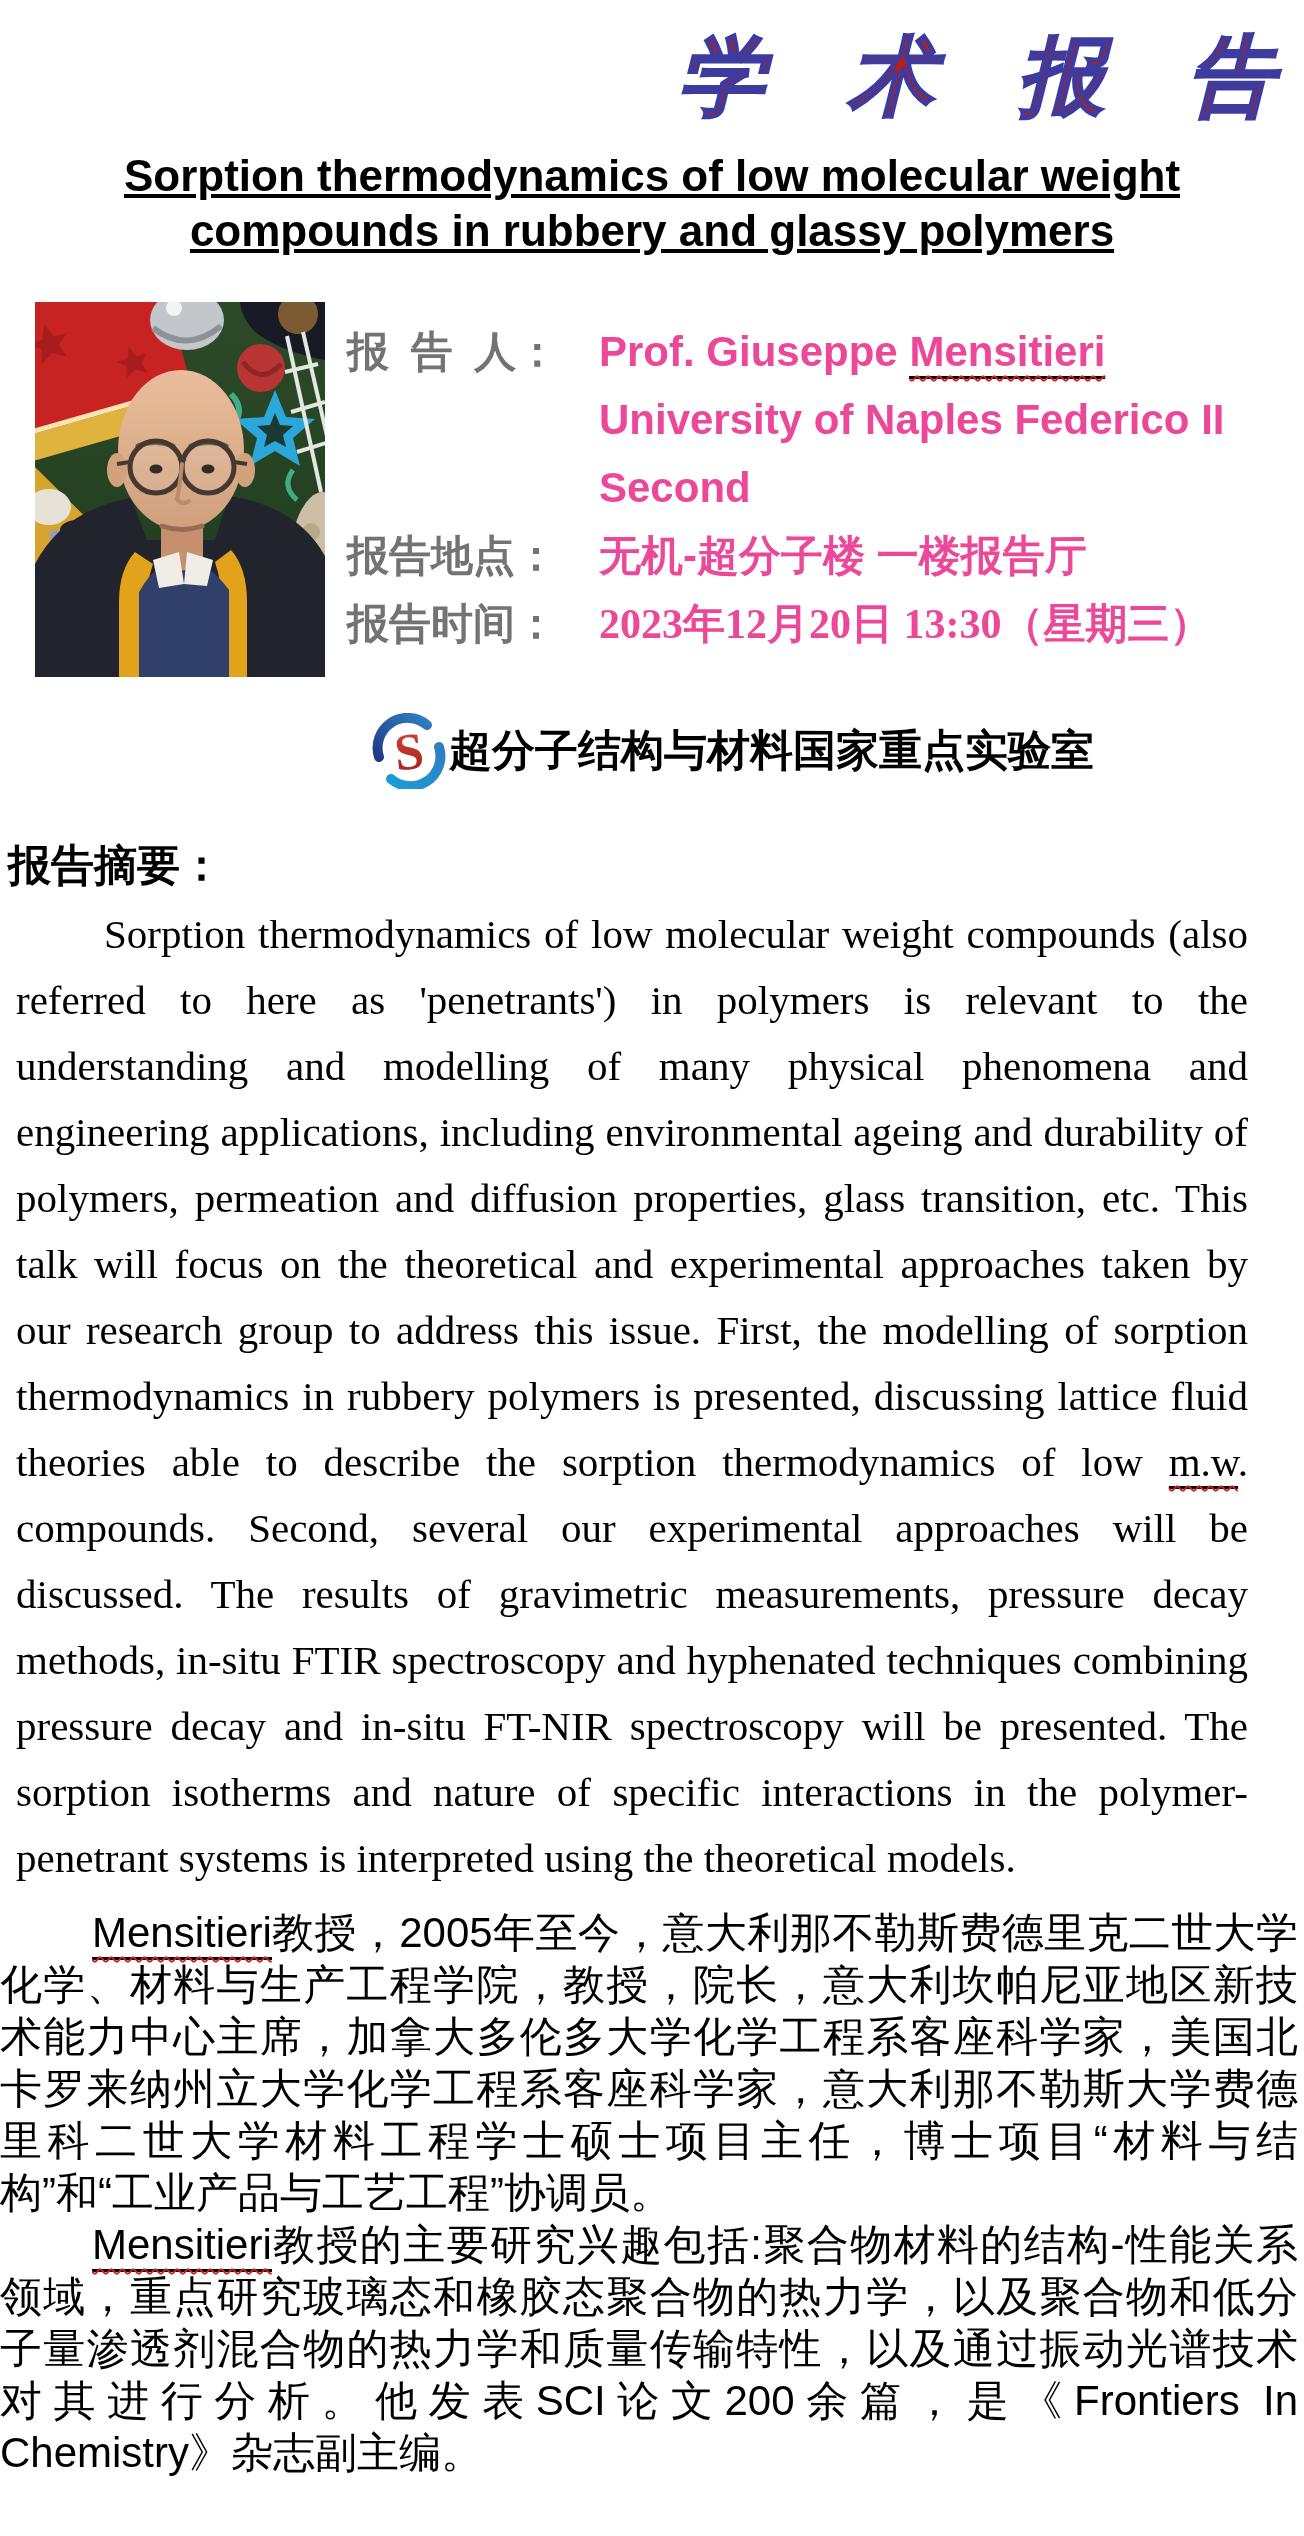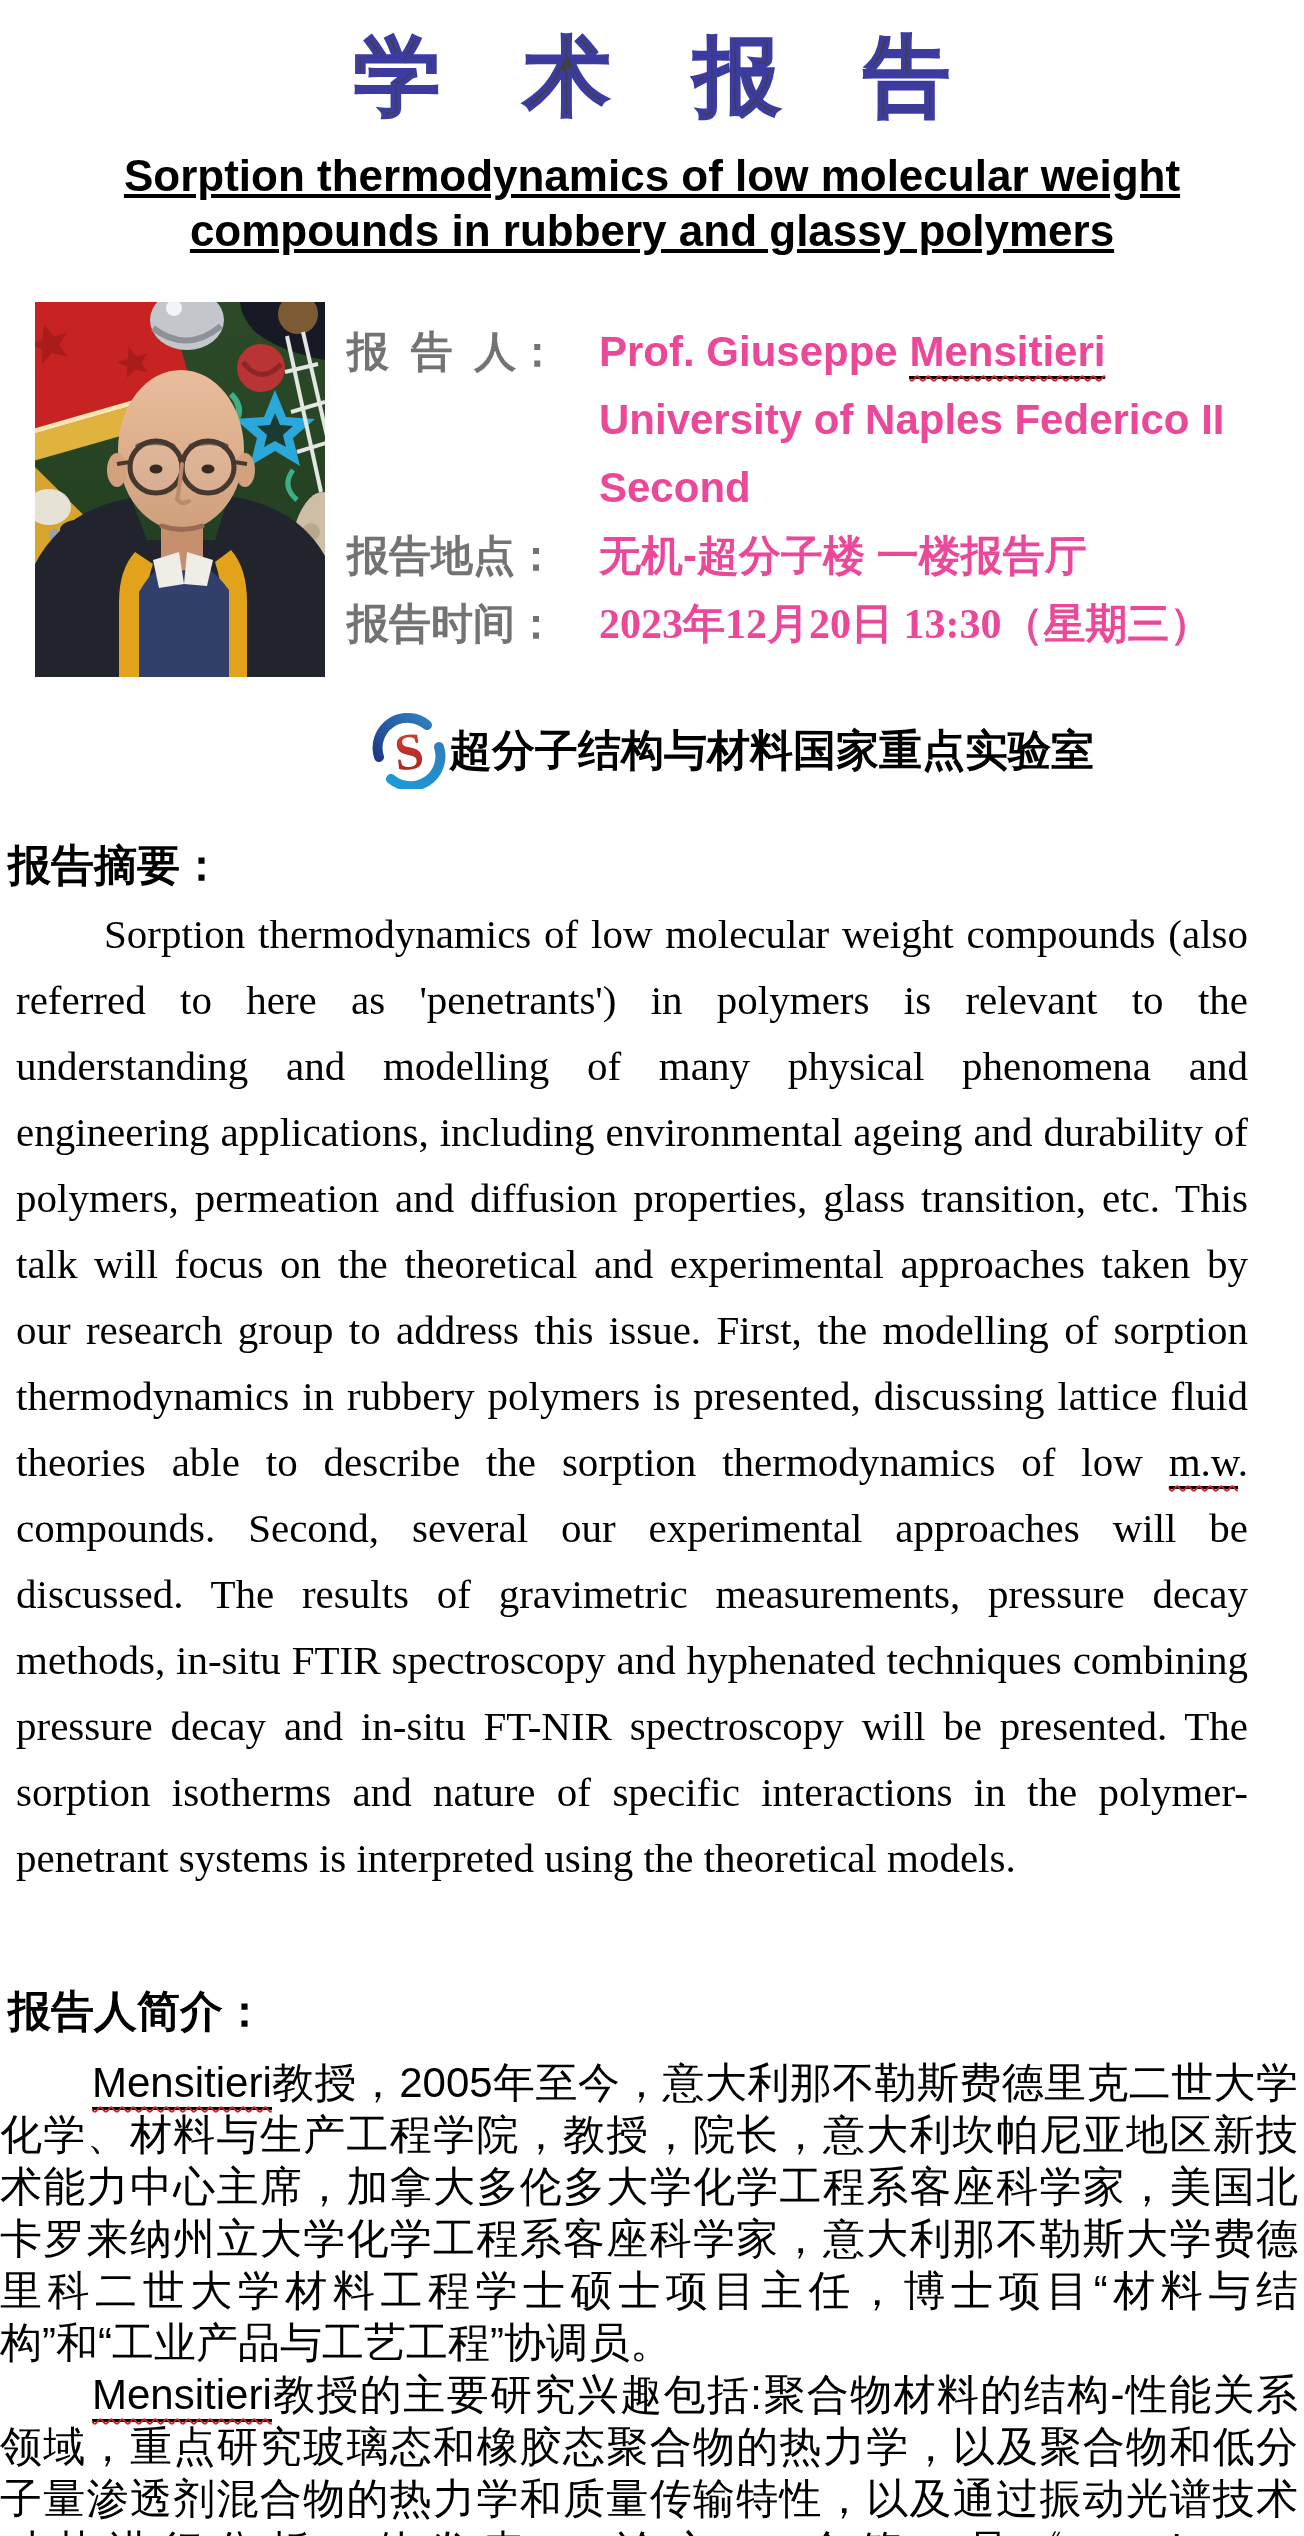--- a/index.html
+++ b/index.html
@@ -1,23 +1,23 @@
 <!DOCTYPE html>
 <html><head>
 <meta charset="utf-8">
 <style>
   html,body{margin:0;padding:0;}
   body{
     width:1304px;height:2536px;background:#ffffff;color:#000;
     font-family:"Liberation Sans",sans-serif;overflow:hidden;position:relative;
   }
   .main-title{
-    margin:30px 0 0 0;text-align:center;
+    margin:30px 0 0 0;text-align:right;
     font-size:86px;line-height:92px;font-weight:bold;
-    color:#404040;letter-spacing:30px;text-indent:30px;
+    color:#b91c1c;letter-spacing:30px;text-indent:30px;font-style:italic;
     -webkit-text-stroke:2px #3B3BA0;
   }
   .en-title{
     margin-top:26px;text-align:center;font-weight:bold;
     font-size:44px;line-height:55px;color:#000;text-decoration:underline;
   }
   .speaker-row{display:flex;margin-top:44px;margin-left:35px;}
   .photo{width:290px;height:375px;flex:none;overflow:hidden;}
   .photo svg{display:block;}
   .info{margin-left:22px;padding-top:16px;font-size:42px;font-weight:bold;}
@@ -182,17 +182,16 @@
       <path d="M 7 44 A 30 30 0 0 1 55 12" fill="none" stroke="url(#lgA)" stroke-width="10" stroke-linecap="round"></path>
       <path d="M 67 34 A 30 30 0 0 1 19 66" fill="none" stroke="url(#lgB)" stroke-width="10" stroke-linecap="round"></path>
       <text x="37" y="56" text-anchor="middle" font-family="Liberation Serif, serif" font-weight="bold" font-size="52" fill="url(#lgR)" transform="rotate(-6 37 39)">S</text>
     </svg>
     <span class="lab-name">超分子结构与材料国家重点实验室</span>
   </div>
 
   <div class="abstract-heading">报告摘要：</div>
   <p class="abstract-text"><span>Sorption thermodynamics of low molecular weight compounds (also referred to here as 'penetrants') in polymers is relevant to the understanding and modelling of many physical phenomena and engineering applications, including environmental ageing and durability of polymers, permeation and diffusion properties, glass transition, etc. This talk will focus on the theoretical and experimental approaches taken by our research group to address this issue. First, the modelling of sorption thermodynamics in rubbery polymers is presented, discussing lattice fluid theories able to describe the sorption thermodynamics of low </span><span class="u-spell"><span class="u-wavy">m.w</span></span><span>. compounds. Second, several our experimental approaches will be discussed. The results of gravimetric measurements, pressure decay methods, in-situ FTIR spectroscopy and hyphenated techniques combining pressure decay and in-situ FT-NIR spectroscopy will be presented. The sorption isotherms and nature of specific interactions in the polymer-penetrant systems is interpreted using the theoretical models.</span></p>
 
-  <div class="bio-heading">报告人简介：</div>
   <p class="bio-p"><span class="u-spell"><span class="u-wavy">Mensitieri</span></span><span>教授，2005年至今，意大利那不勒斯费德里克二世大学化学、材料与生产工程学院，教授，院长，意大利坎帕尼亚地区新技术能力中心主席，加拿大多伦多大学化学工程系客座科学家，美国北卡罗来纳州立大学化学工程系客座科学家，意大利那不勒斯大学费德里科二世大学材料工程学士硕士项目主任，博士项目“材料与结构”和“工业产品与工艺工程”协调员。</span></p>
   <p class="bio-p second"><span class="u-spell"><span class="u-wavy">Mensitieri</span></span><span>教授的主要研究兴趣包括:聚合物材料的结构-性能关系领域，重点研究玻璃态和橡胶态聚合物的热力学，以及聚合物和低分子量渗透剂混合物的热力学和质量传输特性，以及通过振动光谱技术对其进行分析。他发表SCI论文200余篇，是《Frontiers In Chemistry》杂志副主编。</span></p>
 
 </div>
 
 </body></html>

